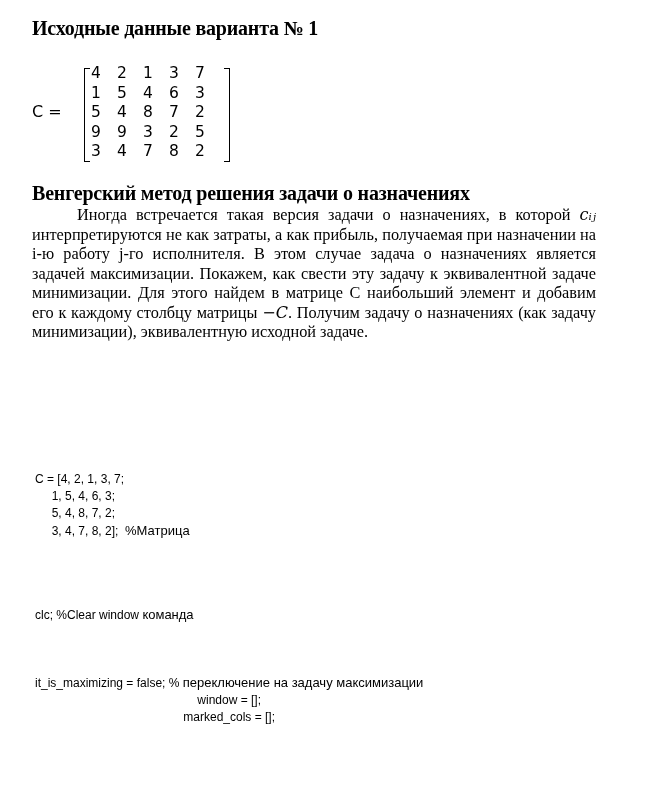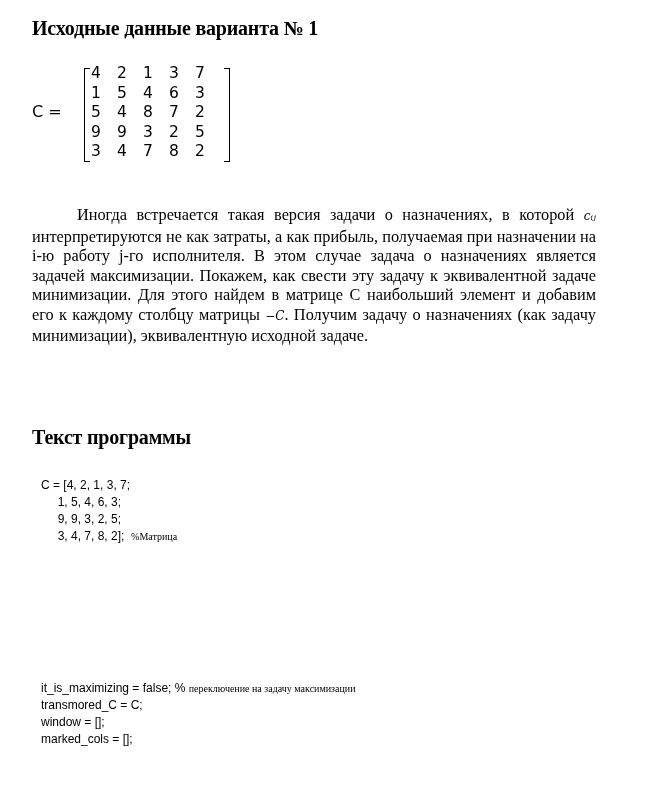--- a/index.html
+++ b/index.html
@@ -20,31 +20,31 @@
   .bracket.left { left: 0; border-left: 1.5px solid #000; }
   .bracket.right { right: 0; border-right: 1.5px solid #000; }
   .cells { position: absolute; left: 5px; top: 0; display: grid; grid-template-columns: repeat(5, 26px); grid-auto-rows: 19.6px; font-size: 15.5px; }
   .cell { text-align: left; padding-left: 2px; line-height: 19.6px; }
 
   .para {
     position: absolute; left: 32px; top: 205px; width: 564px;
     font-family: "Liberation Serif", serif; font-size: 16.3px; line-height: 19.5px;
     text-align: justify; text-indent: 45px; margin: 0;
   }
-  .para i { font-family: "DejaVu Serif", serif; font-style: italic; font-size: 12px; }
+  .para i { font-family: "DejaVu Serif", serif; font-style: italic; font-size: 16px; }
 
   .code {
     position: absolute; left: 32px; font-family: "Liberation Sans", sans-serif;
-    font-size: 12px; line-height: 17px; white-space: pre; margin: 9px;
+    font-size: 12px; line-height: 17px; white-space: pre; margin: 3px;
   }
   .code-1 { top: 468px; }
   .code-2 { top: 603px; }
-  .code-3 { top: 671px; }
+  .code-3 { top: 671px; text-align: center; }
   .code-4 { top: 790px; }
-  .comment-small { font-size: 10px; font-family: Liberation Serif, serif; }
+  .comment-small { font-size: 13px; }
 </style>
 </head>
 <body>
 
 <div class="page">
   <h1 class="h-initial">Исходные данные варианта № 1</h1>
 
   <div class="matrix-block">
     <span class="matrix-label">C =</span>
     <div class="matrix">
@@ -73,22 +73,22 @@
           <span class="cell">3</span>
           <span class="cell">4</span>
           <span class="cell">7</span>
           <span class="cell">8</span>
           <span class="cell">2</span>
         </div>
       <div class="bracket right"></div>
     </div>
   </div>
 
+  <h2 class="h-hungarian">Венгерский метод решения задачи о назначениях</h2>
 
   <p class="para"><span>Иногда встречается такая версия задачи о назначениях, в которой </span><i>cᵢⱼ</i><span> интерпретируются не как затраты, а как прибыль, получаемая при назначении на i-ю работу j-го исполнителя. В этом случае задача о назначениях является задачей максимизации. Покажем, как свести эту задачу к эквивалентной задаче минимизации. Для этого найдем в матрице С наибольший элемент и добавим его к каждому столбцу матрицы </span><i>−C</i><span>. Получим задачу о назначениях (как задачу минимизации), эквивалентную исходной задаче.</span></p>
 
-  <h2 class="h-program">Текст программы</h2>
 
-  <pre class="code code-1"><div><span>C = [4, 2, 1, 3, 7;</span></div><div><span>     1, 5, 4, 6, 3;</span></div><div><span>     9, 9, 3, 2, 5;</span></div><div><span>     3, 4, 7, 8, 2];  </span><span class="comment-small">%Матрица</span></div></pre>
-  <pre class="code code-2"></pre>
-  <pre class="code code-3"><div><span>it_is_maximizing = false; % </span><span class="comment-small">переключение на задачу максимизации</span></div><div><span>transmored_C = C;</span></div><div><span>window = [];</span></div><div><span>marked_cols = [];</span></div></pre>
+  <pre class="code code-1"><div><span>C = [4, 2, 1, 3, 7;</span></div><div><span>     1, 5, 4, 6, 3;</span></div><div><span>     5, 4, 8, 7, 2;</span></div><div><span>     3, 4, 7, 8, 2];  </span><span class="comment-small">%Матрица</span></div></pre>
+  <pre class="code code-2"><div><span>clc; %Clear window </span><span class="comment-small">команда</span></div></pre>
+  <pre class="code code-3"><div><span>it_is_maximizing = false; % </span><span class="comment-small">переключение на задачу максимизации</span></div><div><span>window = [];</span></div><div><span>marked_cols = [];</span></div></pre>
   <pre class="code code-4"><div><span>if num_rows ~= num_cols</span></div></pre>
 </div>
 
 </body></html>

